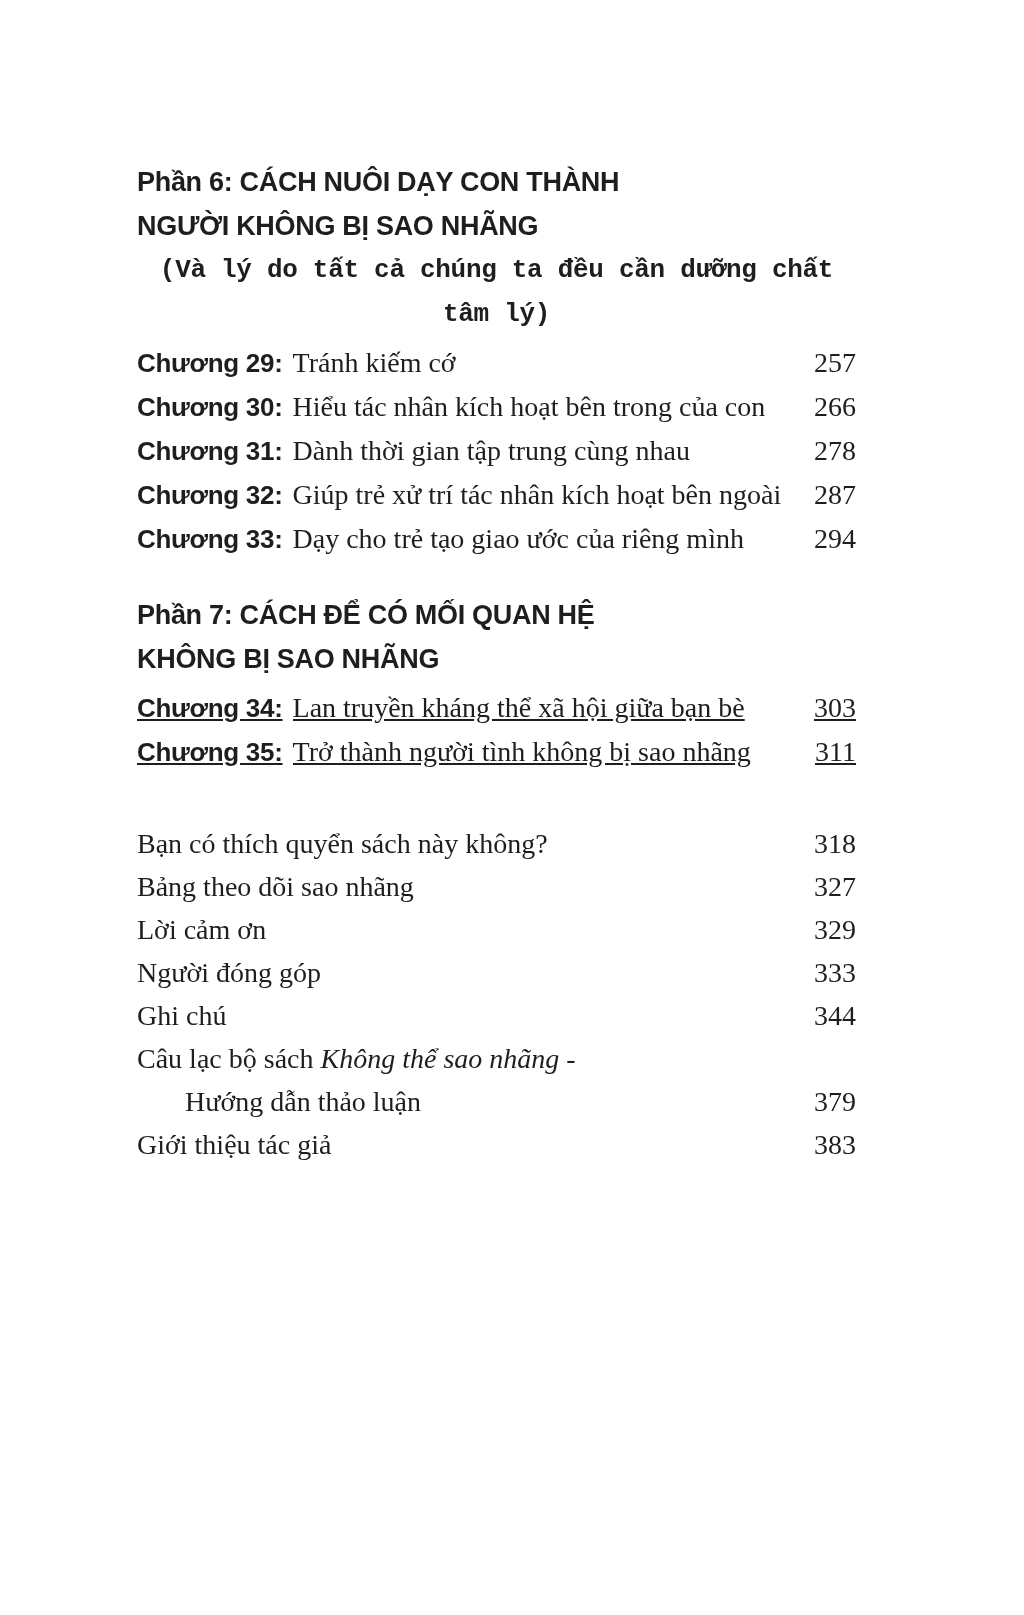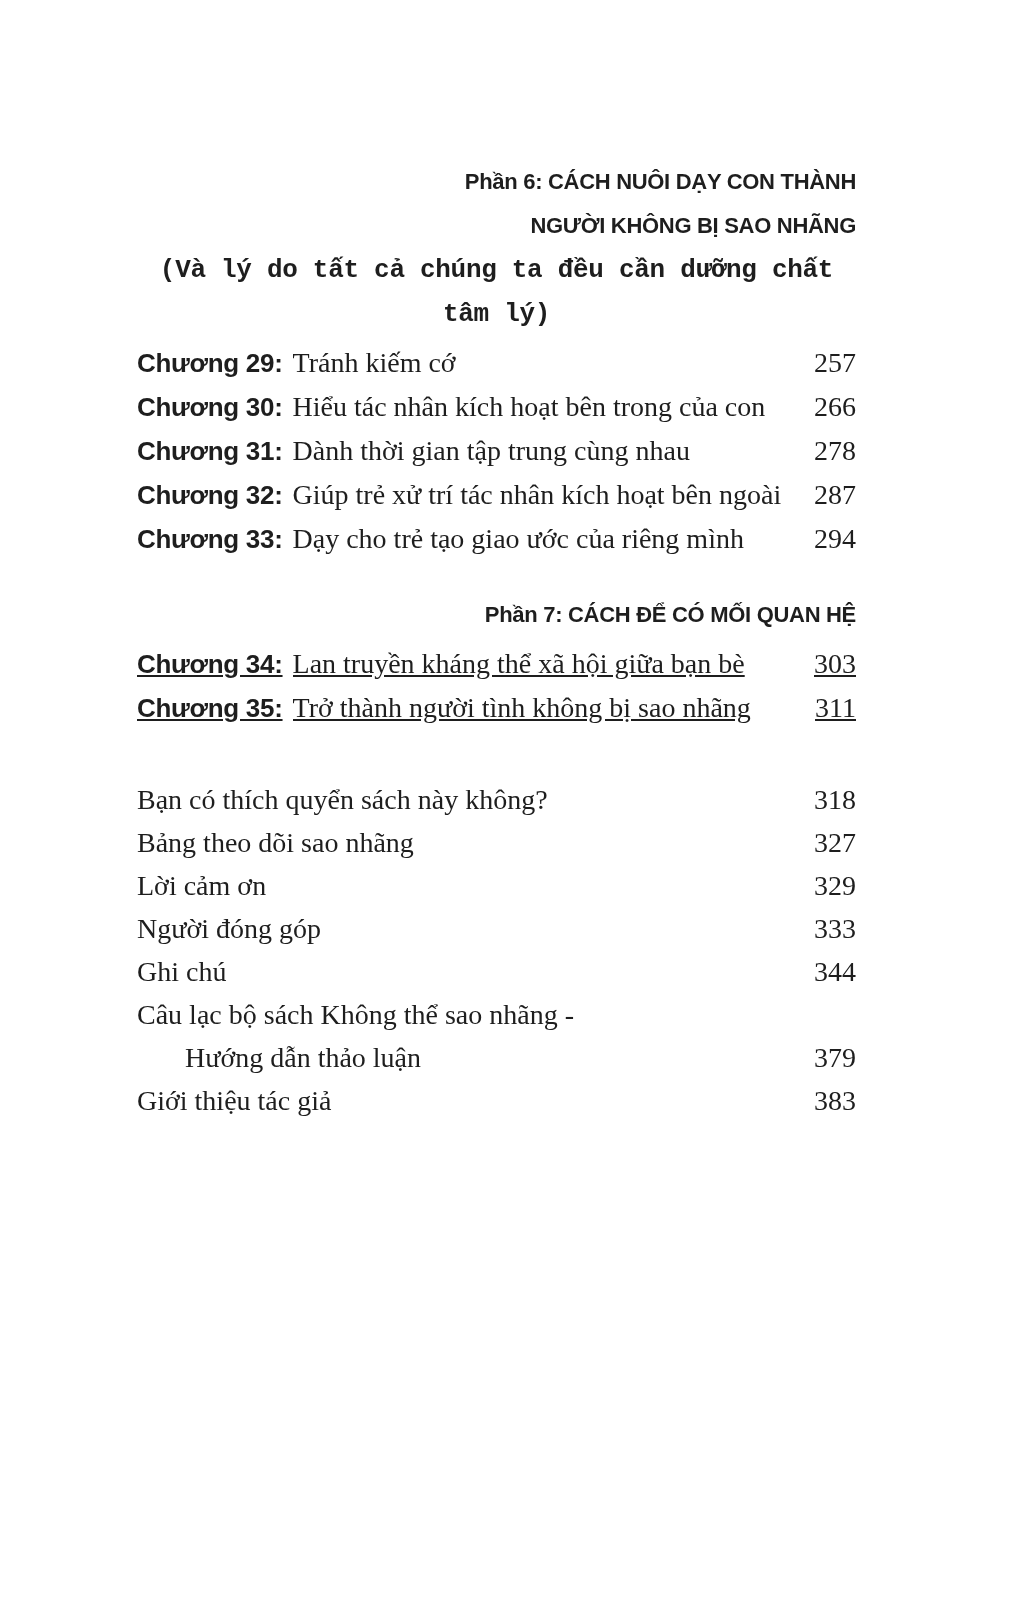--- a/index.html
+++ b/index.html
@@ -15,24 +15,24 @@
     position: relative;
     font-family: "Liberation Serif", serif;
   }
   .toc {
     position: absolute;
     left: 137px;
     top: 160px;
     width: 719px;
   }
   .part-heading {
-    text-align: right;
+    text-align: left;
     font-family: "Liberation Sans", sans-serif;
     font-weight: 700;
-    font-size: 22px;
+    font-size: 27px;
     line-height: 44px;
     letter-spacing: -0.3px;
   }
   .part-subtitle {
     text-align: center;
     font-family: Liberation Mono, monospace;
     font-weight: 700;
     font-size: 26px;
     line-height: 44px;
     letter-spacing: -0.3px;
@@ -72,20 +72,21 @@
     margin-top: 5px;
     text-decoration: underline;
   }
   .backmatter {
     margin-top: 48px;
   }
   .indent .title {
     padding-left: 48px;
   }
   .italic {
+    font-style: italic;
   }
 </style>
 </head>
 <body>
 
 <div class="toc">
 
   <div>
     <div class="part-heading">Phần 6: CÁCH NUÔI DẠY CON THÀNH</div>
     <div class="part-heading">NGƯỜI KHÔNG BỊ SAO NHÃNG</div>
@@ -115,20 +116,21 @@
       <div class="entry">
         <span class="label">Chương 33:</span>
         <span class="title">Dạy cho trẻ tạo giao ước của riêng mình</span>
         <span class="pagenum">294</span>
       </div>
     </div>
   </div>
 
   <div class="part7-block">
     <div class="part-heading">Phần 7: CÁCH ĐỂ CÓ MỐI QUAN HỆ</div>
+    <div class="part-heading">KHÔNG BỊ SAO NHÃNG</div>
 
     <div class="chapter-list">
       <div class="entry">
         <span class="label">Chương 34:</span>
         <span class="title">Lan truyền kháng thể xã hội giữa bạn bè</span>
         <span class="pagenum">303</span>
       </div>
       <div class="entry">
         <span class="label">Chương 35:</span>
         <span class="title">Trở thành người tình không bị sao nhãng</span>

